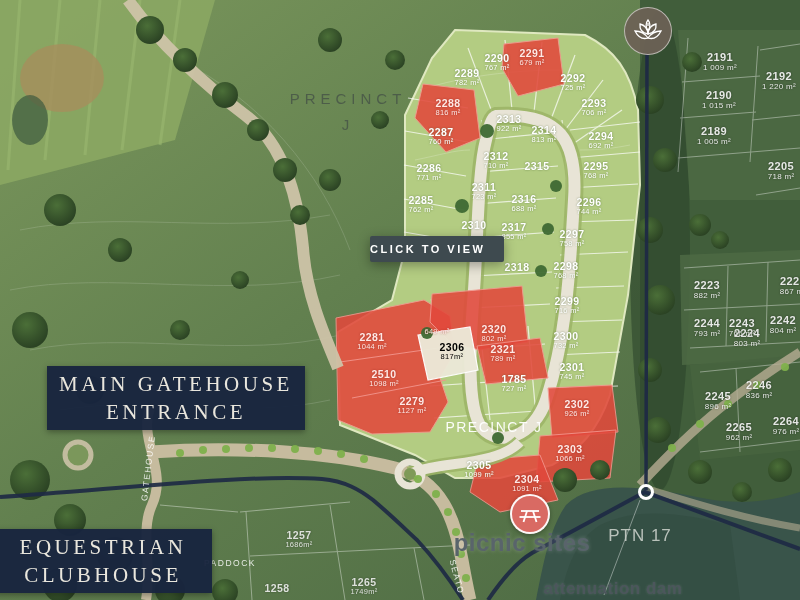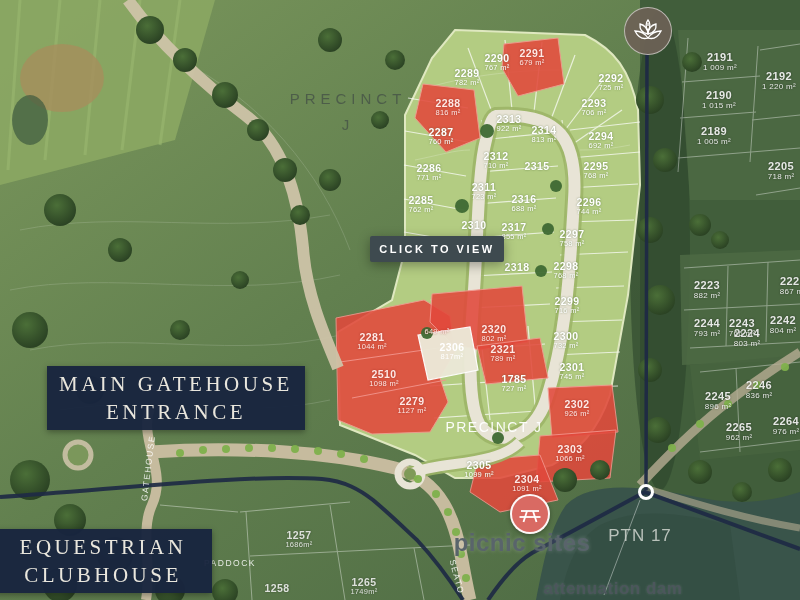--- a/index.html
+++ b/index.html
@@ -6,21 +6,21 @@
   #stage{position:relative;width:800px;height:600px;overflow:hidden;background:#5f7c4e;}
   #scenery{position:absolute;left:0;top:0;}
   
   #labels{position:absolute;inset:0;width:800px;height:600px;}
   .plot-label{position:absolute;transform:translate(-50%,-50%);text-align:center;line-height:1.05;
               white-space:nowrap;cursor:pointer;}
   .plot-label .num{font-size:10.5px;font-weight:bold;letter-spacing:.4px;}
   .plot-label .area{font-size:7.5px;font-weight:normal;letter-spacing:.3px;}
   .plot-label.available{color:#ffffff;text-shadow:0 0 2px rgba(60,90,40,.6);}
   .plot-label.sold{color:#ffe9e6;text-shadow:0 0 2px rgba(140,30,20,.7);}
-  .plot-label.selected{color:#ffffff;text-shadow:none;}
+  .plot-label.selected{color:#000000;text-shadow:none;}
   .plot-label.outside{color:rgba(255,255,255,.88);text-shadow:0 0 2px rgba(0,0,0,.5);}
   .plot-label.outside .num{font-size:11px;}
   .plot-label.outside .area{font-size:8px;}
   .plot-label.estate{color:rgba(255,255,255,.82);text-shadow:0 0 2px rgba(0,0,0,.4);}
   .region-label{position:absolute;transform:translate(-50%,-50%);white-space:nowrap;text-align:center;}
   .rl-precinct-top{font-size:15px;letter-spacing:5px;color:rgba(72,86,72,.85);font-weight:normal;}
   .rl-precinct-center{font-size:14px;letter-spacing:1.5px;color:rgba(255,255,255,.95);font-weight:normal;}
   .rl-picnic{font-size:24px;font-weight:bold;color:#59646b;letter-spacing:.5px;
              text-shadow:0 0 4px rgba(255,255,255,.25);}
   .rl-dam{font-size:17px;font-weight:bold;color:#4c565c;letter-spacing:.5px;
@@ -36,21 +36,21 @@
   #gatehouse-box{left:47px;top:366px;width:258px;height:64px;}
   #clubhouse-box{left:-6px;top:529px;width:218px;height:64px;}
   
   #popup{position:absolute;left:370px;top:233px;width:134px;z-index:30;
          filter:drop-shadow(0 3px 6px rgba(0,0,0,.35));}
   #popup .card{background:#ffffff;border-radius:3px;padding:9px 4px 8px 4px;text-align:center;}
   #popup .title{color:#a3845c;font-weight:bold;font-size:13px;letter-spacing:.8px;}
   #popup .price{color:#a3845c;font-weight:bold;font-size:20px;letter-spacing:1px;margin-top:3px;}
   #popup .size{color:#a3845c;font-weight:bold;font-size:9.5px;letter-spacing:1.3px;margin-top:7px;}
   #popup .cta{margin-top:3px;background:#3e4a4f;color:#fff;font-weight:bold;font-size:11px;
-              letter-spacing:2.5px;text-align:center;padding:7px 0;border-radius:2px;cursor:pointer;}
+              letter-spacing:2.5px;padding:7px 0;border-radius:2px;cursor:pointer;}
   
   #picnic-marker{position:absolute;left:510px;top:494px;width:36px;height:36px;z-index:20;
                  background:#d96a63;border:2px solid rgba(255,255,255,.95);border-radius:50%;
                  display:flex;align-items:center;justify-content:center;cursor:pointer;
                  box-shadow:0 1px 4px rgba(0,0,0,.3);}
   #lotus-marker{position:absolute;left:624px;top:7px;width:46px;height:46px;z-index:20;
                 background:rgba(108,98,86,.92);border:1.5px solid rgba(255,255,255,.55);
                 border-radius:50%;display:flex;align-items:center;justify-content:center;cursor:pointer;}
 </style>
 </head>
@@ -301,21 +301,21 @@
         <div class="area">760 m²</div>
       </div>
       <div class="plot-label available" style="left: 429px; top: 172px;">
         <div class="num">2286</div>
         <div class="area">771 m²</div>
       </div>
       <div class="plot-label available" style="left: 421px; top: 204px;">
         <div class="num">2285</div>
         <div class="area">762 m²</div>
       </div>
-      <div class="plot-label available" style="left: 573px; top: 82px; margin-left: 38px;">
+      <div class="plot-label available" style="left: 573px; top: 82px;">
         <div class="num">2292</div>
         <div class="area">725 m²</div>
       </div>
       <div class="plot-label available" style="left: 594px; top: 107px;">
         <div class="num">2293</div>
         <div class="area">706 m²</div>
       </div>
       <div class="plot-label available" style="left: 601px; top: 140px;">
         <div class="num">2294</div>
         <div class="area">692 m²</div>

